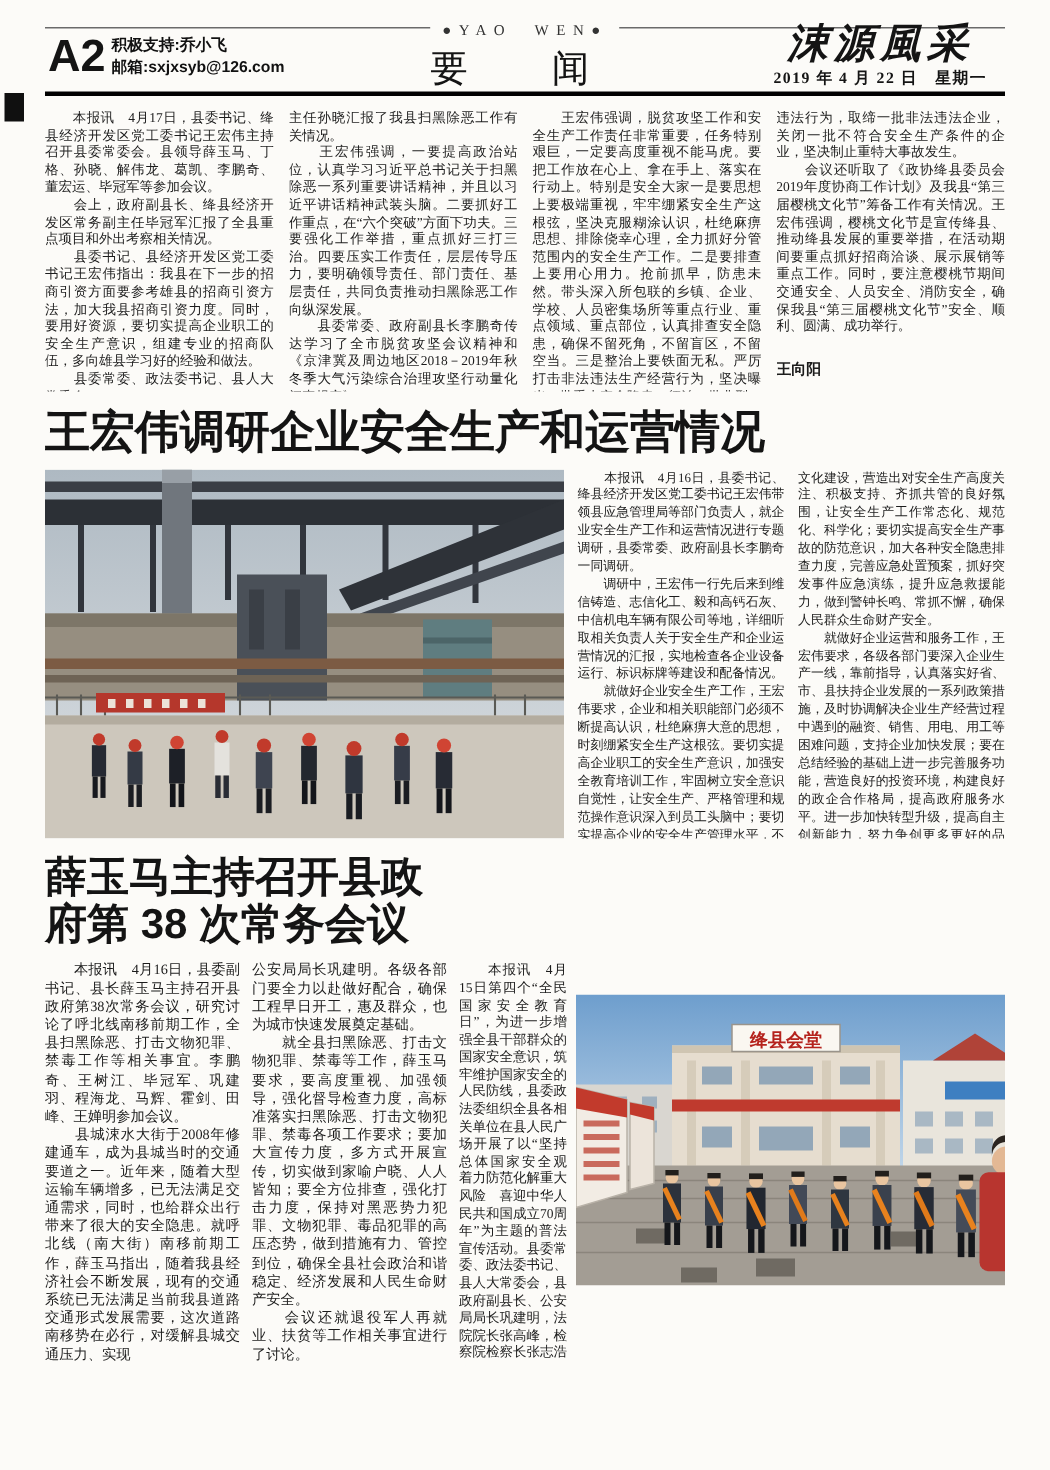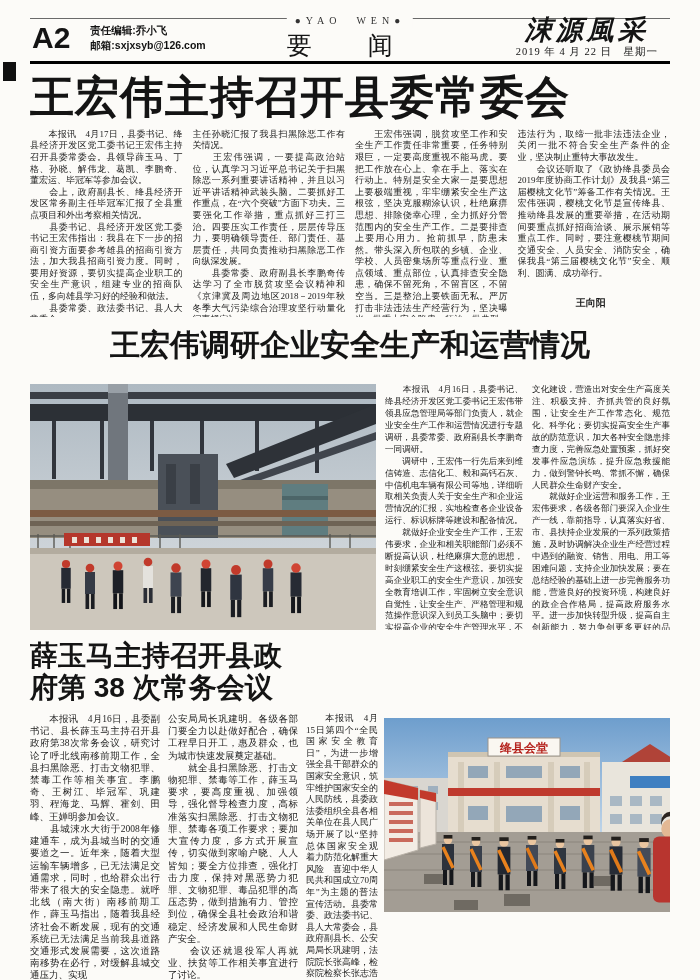--- a/index.html
+++ b/index.html
@@ -5,80 +5,79 @@
   html,body{margin:0;padding:0;background:#8f8f8f;}
   .page{
     width:700px;height:980px;background:#fcfbf8;margin:0 auto;position:relative;
     box-sizing:border-box;padding:14px 30px 0 30px;overflow:hidden;
     font-family:"Liberation Serif","DejaVu Serif",serif;color:#141414;
   }
   .corner-mark{position:absolute;left:3px;top:62px;width:13px;height:19px;background:#101010;}
   
   .header{position:relative;height:47px;border-bottom:3px solid #000;}
   .thin-line{position:absolute;left:0;right:0;top:4px;height:1px;background:#6a6a6a;}
-  .header-left{position:absolute;left:2px;top:9px;display:flex;align-items:center;gap:20px;}
+  .header-left{position:absolute;left:2px;top:9px;display:flex;align-items:center;gap:4px;}
   .page-label{font-family:"Liberation Sans","DejaVu Sans",sans-serif;font-weight:bold;font-size:30px;line-height:1;}
   .editor-box{font-family:"Liberation Sans","DejaVu Sans",sans-serif;font-weight:bold;font-size:10.5px;line-height:1.45;color:#111;}
   .section-center{position:absolute;left:50%;top:-4px;transform:translateX(-50%);}
   .section-en{display:inline-block;background:#fcfbf8;padding:0 8px;font-size:10px;letter-spacing:5px;color:#333;font-family:"Liberation Serif",serif;}
   .section-cn{font-size:25px;font-weight:normal;letter-spacing:2px;margin-top:1px;font-family:"Liberation Serif","DejaVu Serif",serif;}
   .masthead{position:absolute;right:12px;top:1px;text-align:center;}
   .masthead-title{font-size:27px;font-weight:bold;font-style:italic;letter-spacing:4px;font-family:"DejaVu Serif","Liberation Serif",serif;line-height:1.1;}
-  .masthead-date{font-size:10.5px;font-weight:normal;letter-spacing:1px;}
+  .masthead-date{font-size:10.5px;font-weight:bold;letter-spacing:1px;}
   
   .h1{font-family:"Liberation Sans","DejaVu Sans",sans-serif;font-weight:900;font-size:44px;line-height:1.04;letter-spacing:1px;margin:10px 0 0 0;}
-  .h2{font-family:"Liberation Sans","DejaVu Sans",sans-serif;font-weight:900;font-size:30px;line-height:1.05;margin:12px 0 24px 0;text-align:center;}
+  .h2{font-family:"Liberation Sans","DejaVu Sans",sans-serif;font-weight:900;font-size:30px;line-height:1.05;margin:12px 0 8px 0;}
   .headline-row{display:flex;margin-top:10px;align-items:flex-end;}
   .h3{width:262px;flex:none;font-family:"Liberation Sans","DejaVu Sans",sans-serif;font-weight:900;font-size:28px;line-height:1.14;}
   .h4{flex:1;padding-left:14px;font-family:"Liberation Sans","DejaVu Sans",sans-serif;font-weight:900;font-size:23px;line-height:1.35;}
   
   .txt{font-size:9px;line-height:11.6px;text-align:justify;white-space:pre-wrap;color:#1c1c1c;}
   .lead{font-weight:normal;}
-  .byline{text-align:center;font-weight:bold;font-size:10px;margin-top:6px;padding-right:6px;}
+  .byline{text-align:left;font-weight:bold;font-size:10px;margin-top:6px;padding-right:6px;}
   .a1-cols{display:flex;gap:10px;height:188px;overflow:hidden;margin-top:9px;}
   .a1-cols .col{flex:1;overflow:hidden;}
   .a2-row{display:flex;gap:9px;height:246px;overflow:hidden;}
   .a2-row .col{flex:1;overflow:hidden;}
   .a2-row .txt{font-size:8.6px;line-height:11.9px;}
   .photo1{width:346px;height:246px;flex:none;overflow:hidden;}
   .bottom-row{display:flex;height:294px;overflow:hidden;margin-top:9px;}
   .article3{width:268px;flex:none;display:flex;gap:8px;}
   .article3 .col{flex:1;overflow:hidden;}
   .article3 .txt{font-size:9.5px;line-height:12.2px;}
   .article4{flex:1;margin-left:8px;}
   .a4-top{display:flex;gap:6px;}
   .a4-side{width:72px;flex:none;}
-  .a4-photo{flex:1;margin-top:5px;}
+  .a4-photo{flex:1;margin-top:22px;}
 </style>
 </head>
 <body>
 
 <div class="page">
   <div class="corner-mark"></div>
 
   <div class="header">
     <div class="thin-line"></div>
     <div class="header-left">
       <span class="page-label">A2</span>
       <span class="editor-box">
-        <span>责任编辑:乔小飞</span><br>
+        <span>积极支持:乔小飞</span><br>
         <span>邮箱:sxjxsyb@126.com</span>
       </span>
     </div>
     <div class="section-center">
       <span class="section-en">●YAO　WEN●</span>
       <div class="section-cn">要　　闻</div>
     </div>
     <div class="masthead">
       <div class="masthead-title">涑源風采</div>
       <div class="masthead-date">2019 年 4 月 22 日　星期一</div>
     </div>
   </div>
 
-  <div class="h1">王宏伟主持召开县委常委会</div>
   <div class="a1-cols">
     <div class="col txt"><b class="lead">　　本报讯</b><span>　4月17日，县委书记、绛县经济开发区党工委书记王宏伟主持召开县委常委会。县领导薛玉马、丁格、孙晓、解伟龙、葛凯、李鹏奇、董宏运、毕冠军等参加会议。
 　　会上，政府副县长、绛县经济开发区常务副主任毕冠军汇报了全县重点项目和外出考察相关情况。
 　　县委书记、县经济开发区党工委书记王宏伟指出：我县在下一步的招商引资方面要参考雄县的招商引资方法，加大我县招商引资力度。同时，要用好资源，要切实提高企业职工的安全生产意识，组建专业的招商队伍，多向雄县学习好的经验和做法。
 　　县委常委、政法委书记、县人大常委会</span></div>
     <div class="col txt"><span>主任孙晓汇报了我县扫黑除恶工作有关情况。
 　　王宏伟强调，一要提高政治站位，认真学习习近平总书记关于扫黑除恶一系列重要讲话精神，并且以习近平讲话精神武装头脑。二要抓好工作重点，在“六个突破”方面下功夫。三要强化工作举措，重点抓好三打三治。四要压实工作责任，层层传导压力，要明确领导责任、部门责任、基层责任，共同负责推动扫黑除恶工作向纵深发展。
 　　县委常委、政府副县长李鹏奇传达学习了全市脱贫攻坚会议精神和《京津冀及周边地区2018－2019年秋冬季大气污染综合治理攻坚行动量化问责规定》。</span></div>
     <div class="col txt"><span>　　王宏伟强调，脱贫攻坚工作和安全生产工作责任非常重要，任务特别艰巨，一定要高度重视不能马虎。要把工作放在心上、拿在手上、落实在行动上。特别是安全大家一是要思想上要极端重视，牢牢绷紧安全生产这根弦，坚决克服糊涂认识，杜绝麻痹思想、排除侥幸心理，全力抓好分管范围内的安全生产工作。二是要排查上要用心用力。抢前抓早，防患未然。带头深入所包联的乡镇、企业、学校、人员密集场所等重点行业、重点领域、重点部位，认真排查安全隐患，确保不留死角，不留盲区，不留空当。三是整治上要铁面无私。严厉打击非法违法生产经营行为，坚决曝光一批重大安全隐患，惩治一批典型</span></div>
     <div class="col txt"><span>违法行为，取缔一批非法违法企业，关闭一批不符合安全生产条件的企业，坚决制止重特大事故发生。

